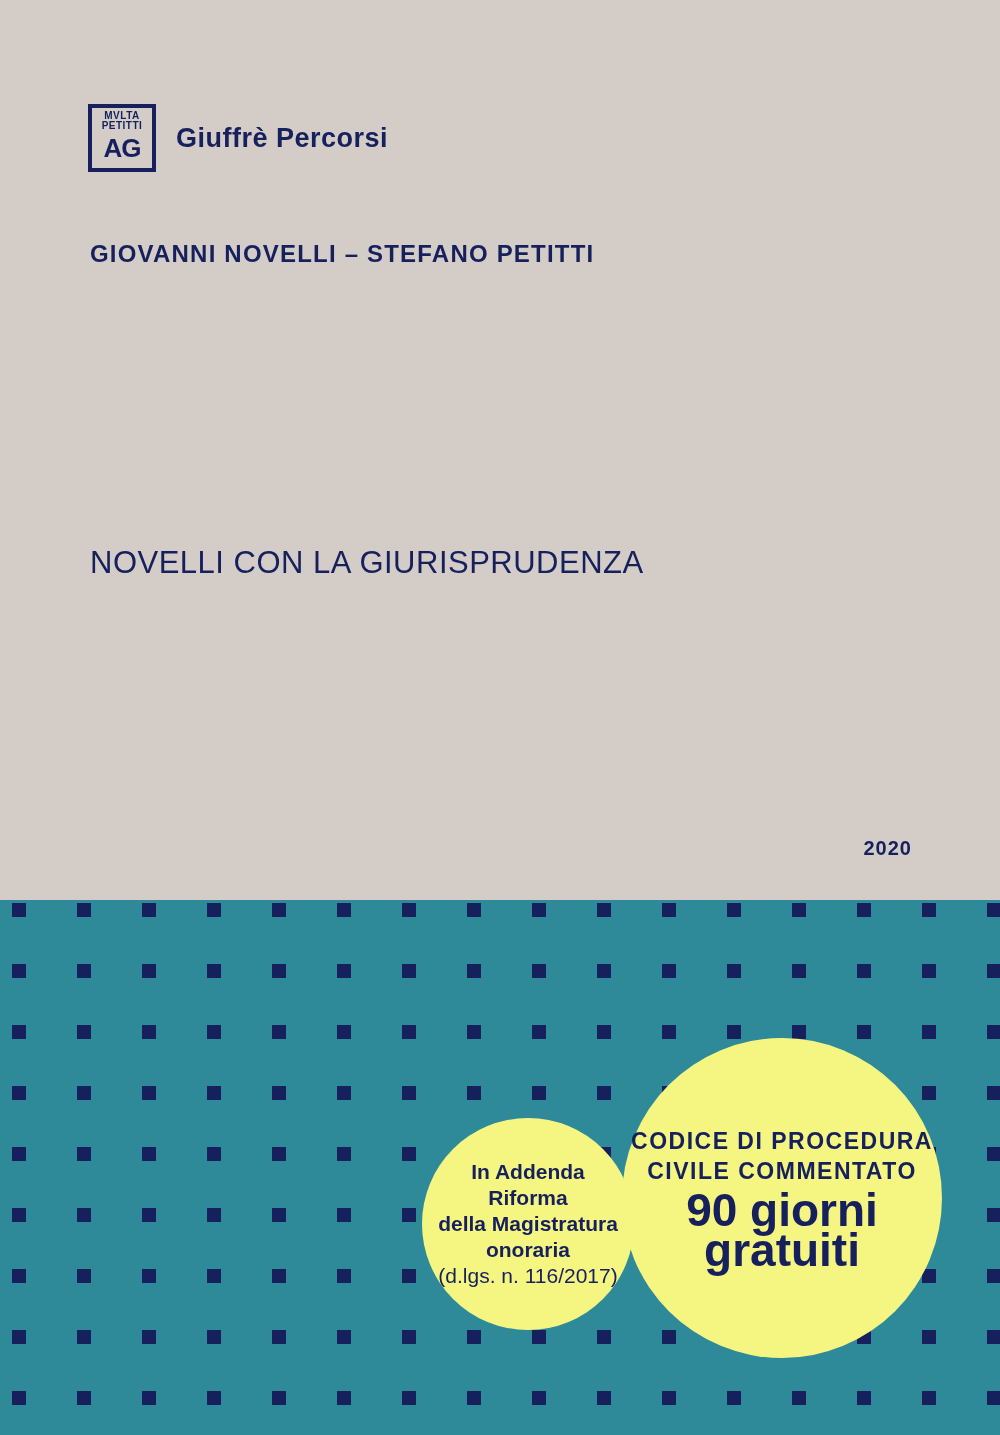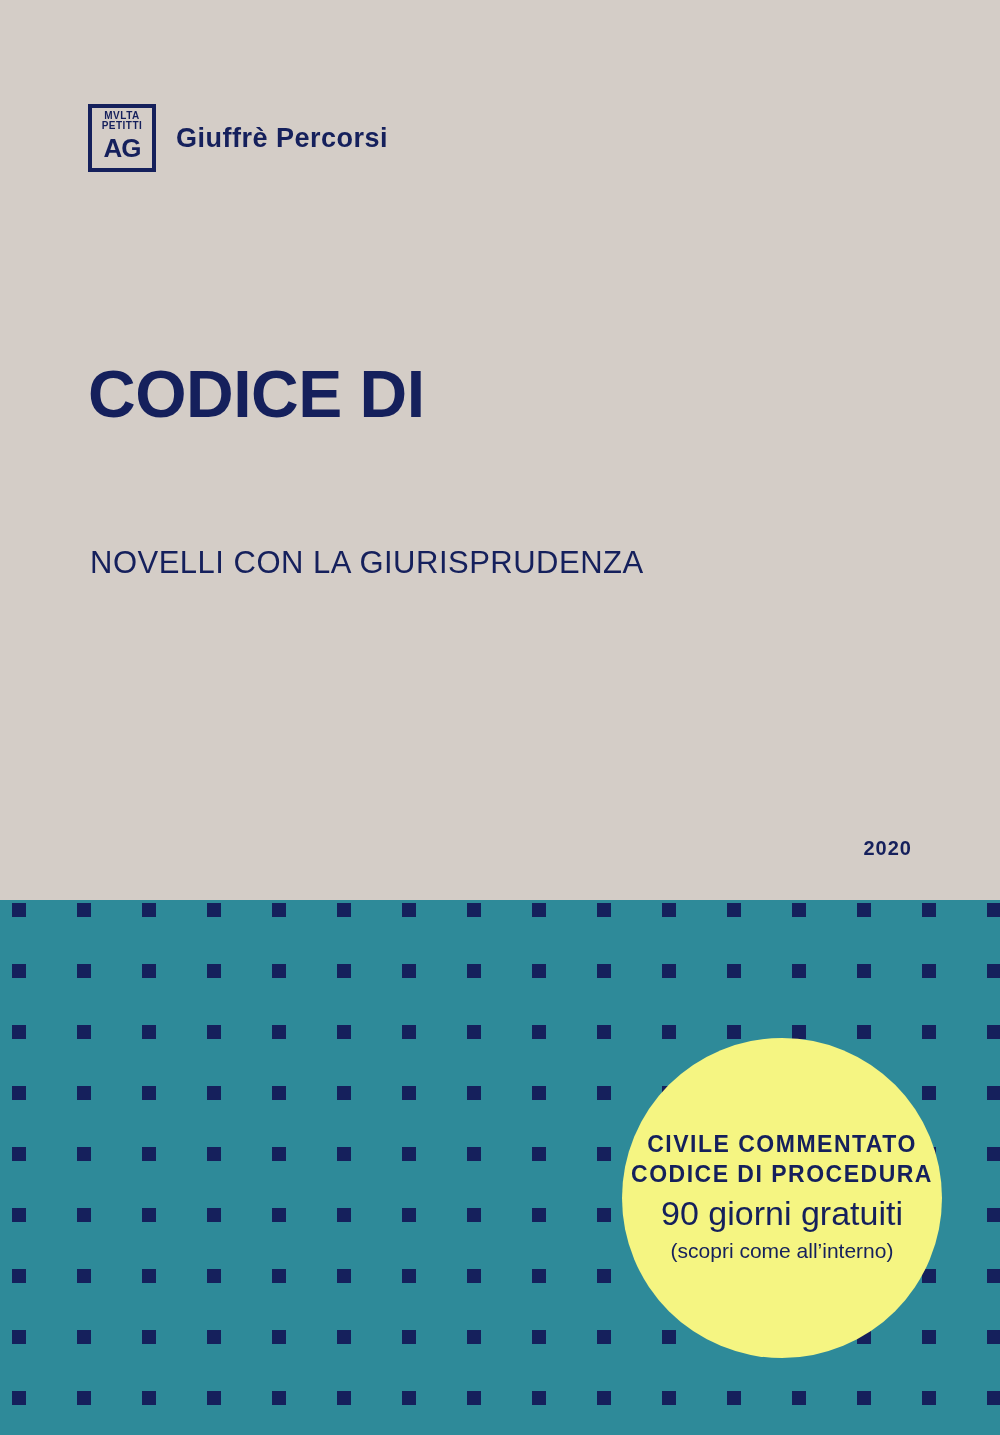--- a/index.html
+++ b/index.html
@@ -201,22 +201,22 @@
   .circle-big .inner {
     line-height: 32px;
   }
   .circle-big .b1 {
     font-size: 23px;
     font-weight: bold;
     letter-spacing: 1.5px;
     line-height: 30px;
   }
   .circle-big .b2 {
-    font-size: 34px;
-    font-weight: normal;
+    font-size: 46px;
+    font-weight: bold;
     margin-top: 4px;
     line-height: 40px;
   }
   .circle-big .b3 {
     font-size: 21px;
     margin-top: 2px;
   }
 </style>
 </head>
 <body>
@@ -227,23 +227,23 @@
 
   <div class="logo-block">
     <div class="logo-mark">
       <div class="mot">MVLTA</div>
       <div class="mot">PETITTI</div>
       <div class="ag">AG</div>
     </div>
     <div class="logo-text">Giuffrè Percorsi</div>
   </div>
 
+  <div class="authors">GIOVANNI NOVELLI – STEFANO PETITTI</div>
 
   <div class="title">
-    <span>CODICE DI</span>
   </div>
 
   <div class="subtitle">NOVELLI CON LA GIURISPRUDENZA</div>
 
   <div class="year">2020</div>
 
 
   <div class="teal-band">
     <div class="dot-rows" id="dots">
         <div class="dot" style="left: 12px; top: 3px; width: 14px; height: 14px; background: rgb(21, 32, 92);"></div>
@@ -388,21 +388,29 @@
         <div class="dot" style="left: 727px; top: 491px; width: 14px; height: 14px; background: rgb(21, 32, 92);"></div>
         <div class="dot" style="left: 792px; top: 491px; width: 14px; height: 14px; background: rgb(21, 32, 92);"></div>
         <div class="dot" style="left: 857px; top: 491px; width: 14px; height: 14px; background: rgb(21, 32, 92);"></div>
         <div class="dot" style="left: 922px; top: 491px; width: 14px; height: 14px; background: rgb(21, 32, 92);"></div>
         <div class="dot" style="left: 987px; top: 491px; width: 14px; height: 14px; background: rgb(21, 32, 92);"></div>
       </div>
   </div>
 
   <div class="circle circle-big">
     <div class="inner">
+      <div class="b1">CODICE DI PROCEDURA</div>
       <div class="b1">CIVILE COMMENTATO</div>
-      <div class="b1">CODICE DI PROCEDURA</div>
       <div class="b2">90 giorni gratuiti</div>
-      <div class="b3">(scopri come all’interno)</div>
     </div>
   </div>
 
+  <div class="circle circle-small">
+    <div class="inner">
+      <div class="l1">In Addenda</div>
+      <div class="l2">Riforma</div>
+      <div class="l3">della Magistratura</div>
+      <div class="l4">onoraria</div>
+      <div class="l5">(d.lgs. n. 116/2017)</div>
+    </div>
+  </div>
 
 </div>
 
 </body></html>

